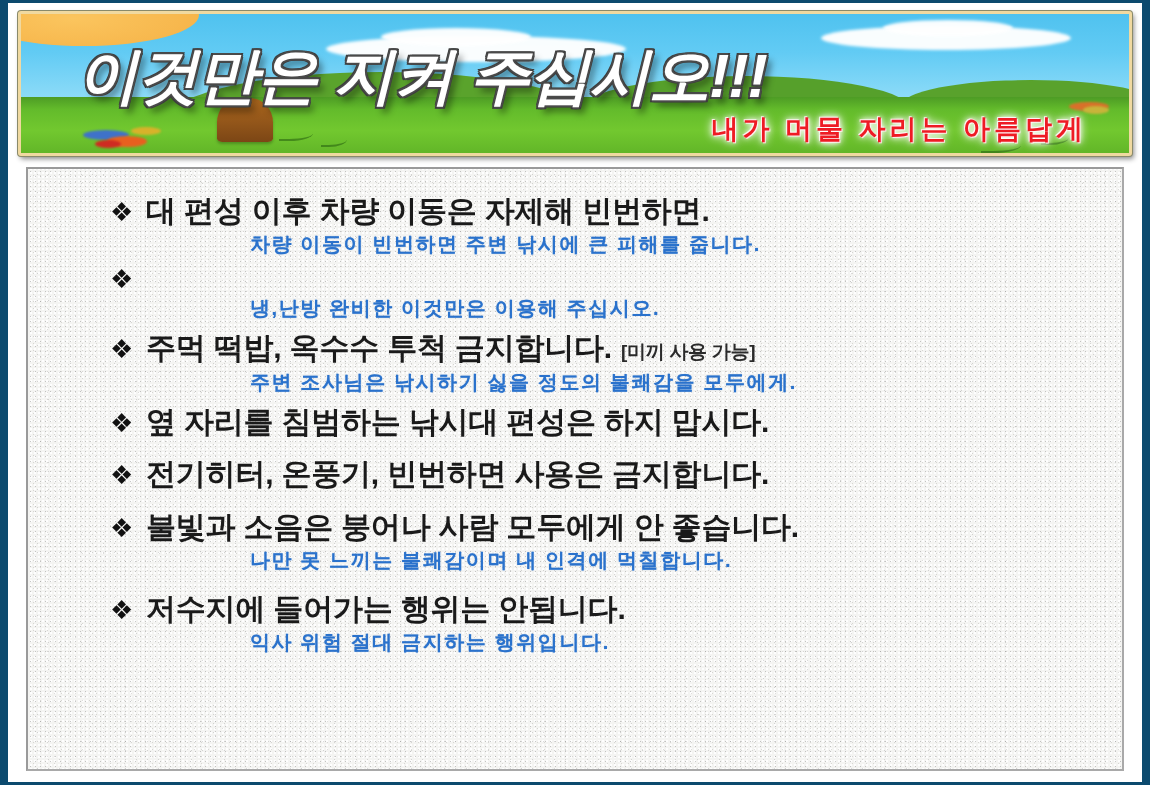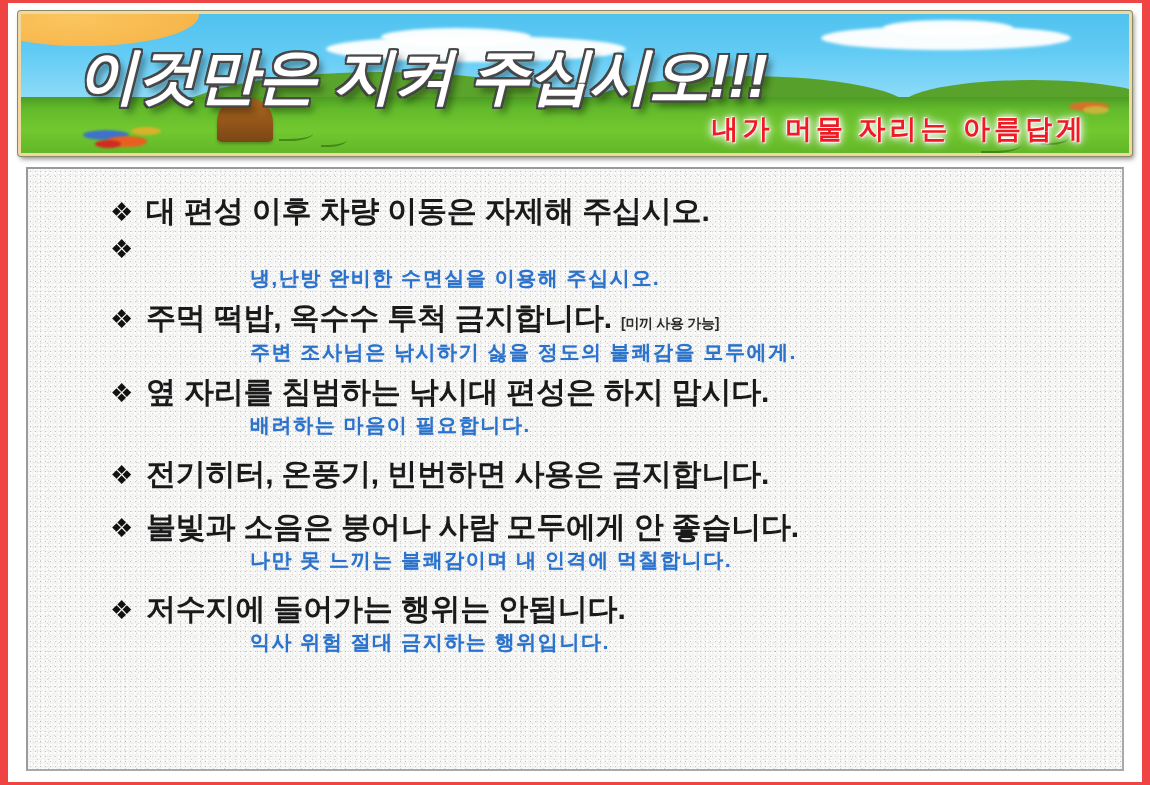--- a/index.html
+++ b/index.html
@@ -6,21 +6,21 @@
   html, body {
     margin: 0;
     padding: 0;
     background: #000000;
   }
 
   .screen {
     position: relative;
     width: 1150px;
     height: 785px;
-    background: #ef4444;
+    background: #0c4a6e;
     overflow: hidden;
     font-family: "Liberation Sans", "DejaVu Sans", sans-serif;
   }
 
   
   .page {
     position: absolute;
     left: 8px;
     top: 3px;
     width: 1134px;
@@ -206,21 +206,21 @@
 
   .rule-text {
     font-size: 30px;
     font-weight: bold;
     color: #1a1a1a;
     letter-spacing: -0.2px;
     line-height: 1.18;
   }
 
   .rule-note {
-    font-size: 14px;
+    font-size: 19px;
     font-weight: bold;
     color: #2a2a2a;
     margin-left: 9px;
     letter-spacing: -0.3px;
   }
 
   .rule-sub {
     margin: 3px 0 0 140px;
     font-size: 20px;
     font-weight: bold;
@@ -262,46 +262,46 @@
       <div class="banner-title">이것만은 지켜 주십시오!!!</div>
       <div class="banner-subtitle">내가 머물 자리는 아름답게</div>
     </div>
 
     <div class="body-panel">
       <ul class="rules">
 
         <li class="rule">
           <div class="rule-main">
             <span class="bullet">❖</span>
-            <span class="rule-text">대 편성 이후 차량 이동은 자제해 주십시오.</span>
-          </div>
+            <span class="rule-text">대 편성 이후 차량 이동은 자제해 빈번하면.</span>
+          </div>
+          <div class="rule-sub">차량 이동이 빈번하면 주변 낚시에 큰 피해를 줍니다.</div>
         </li>
 
         <li class="rule">
           <div class="rule-main">
             <span class="bullet">❖</span>
           </div>
-          <div class="rule-sub">냉,난방 완비한 수면실을 이용해 주십시오.</div>
+          <div class="rule-sub">냉,난방 완비한 이것만은 이용해 주십시오.</div>
         </li>
 
         <li class="rule">
           <div class="rule-main">
             <span class="bullet">❖</span>
             <span class="rule-text">주먹 떡밥, 옥수수 투척 금지합니다.</span>
             <span class="rule-note">[미끼 사용 가능]</span>
           </div>
           <div class="rule-sub">주변 조사님은 낚시하기 싫을 정도의 불쾌감을 모두에게.</div>
         </li>
 
         <li class="rule gap-extra">
           <div class="rule-main">
             <span class="bullet">❖</span>
             <span class="rule-text">옆 자리를 침범하는 낚시대 편성은 하지 맙시다.</span>
           </div>
-          <div class="rule-sub">배려하는 마음이 필요합니다.</div>
         </li>
 
         <li class="rule gap-extra">
           <div class="rule-main">
             <span class="bullet">❖</span>
             <span class="rule-text">전기히터, 온풍기, 빈번하면 사용은 금지합니다.</span>
           </div>
         </li>
 
         <li class="rule gap-extra">

